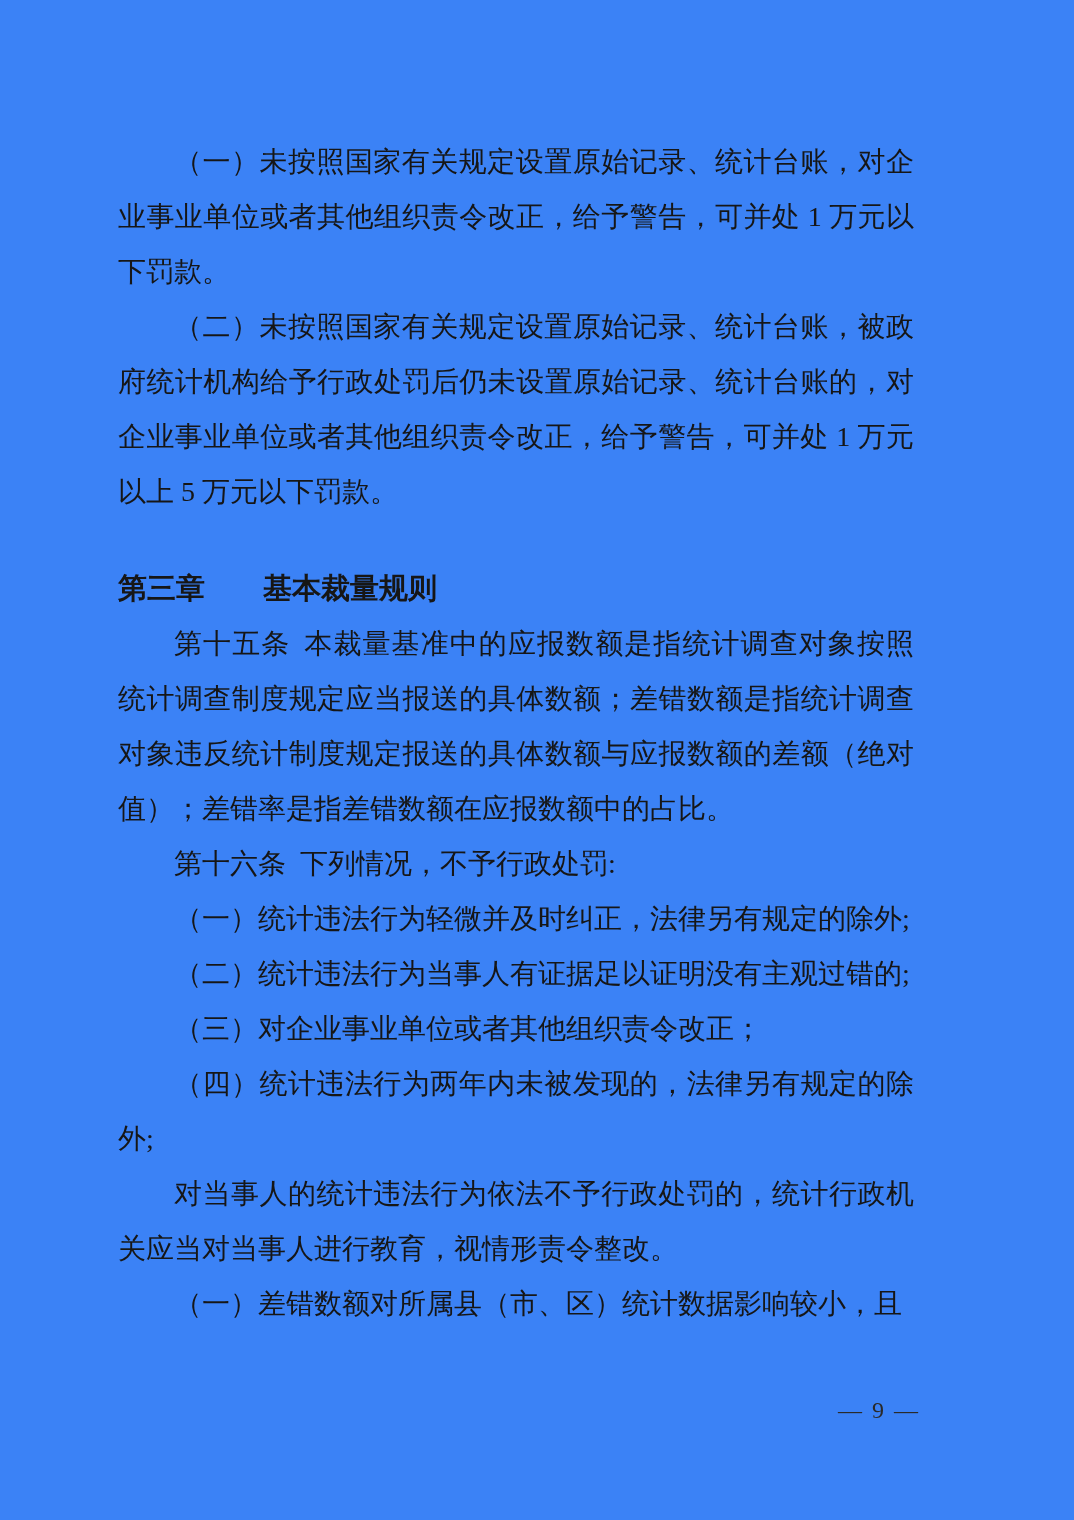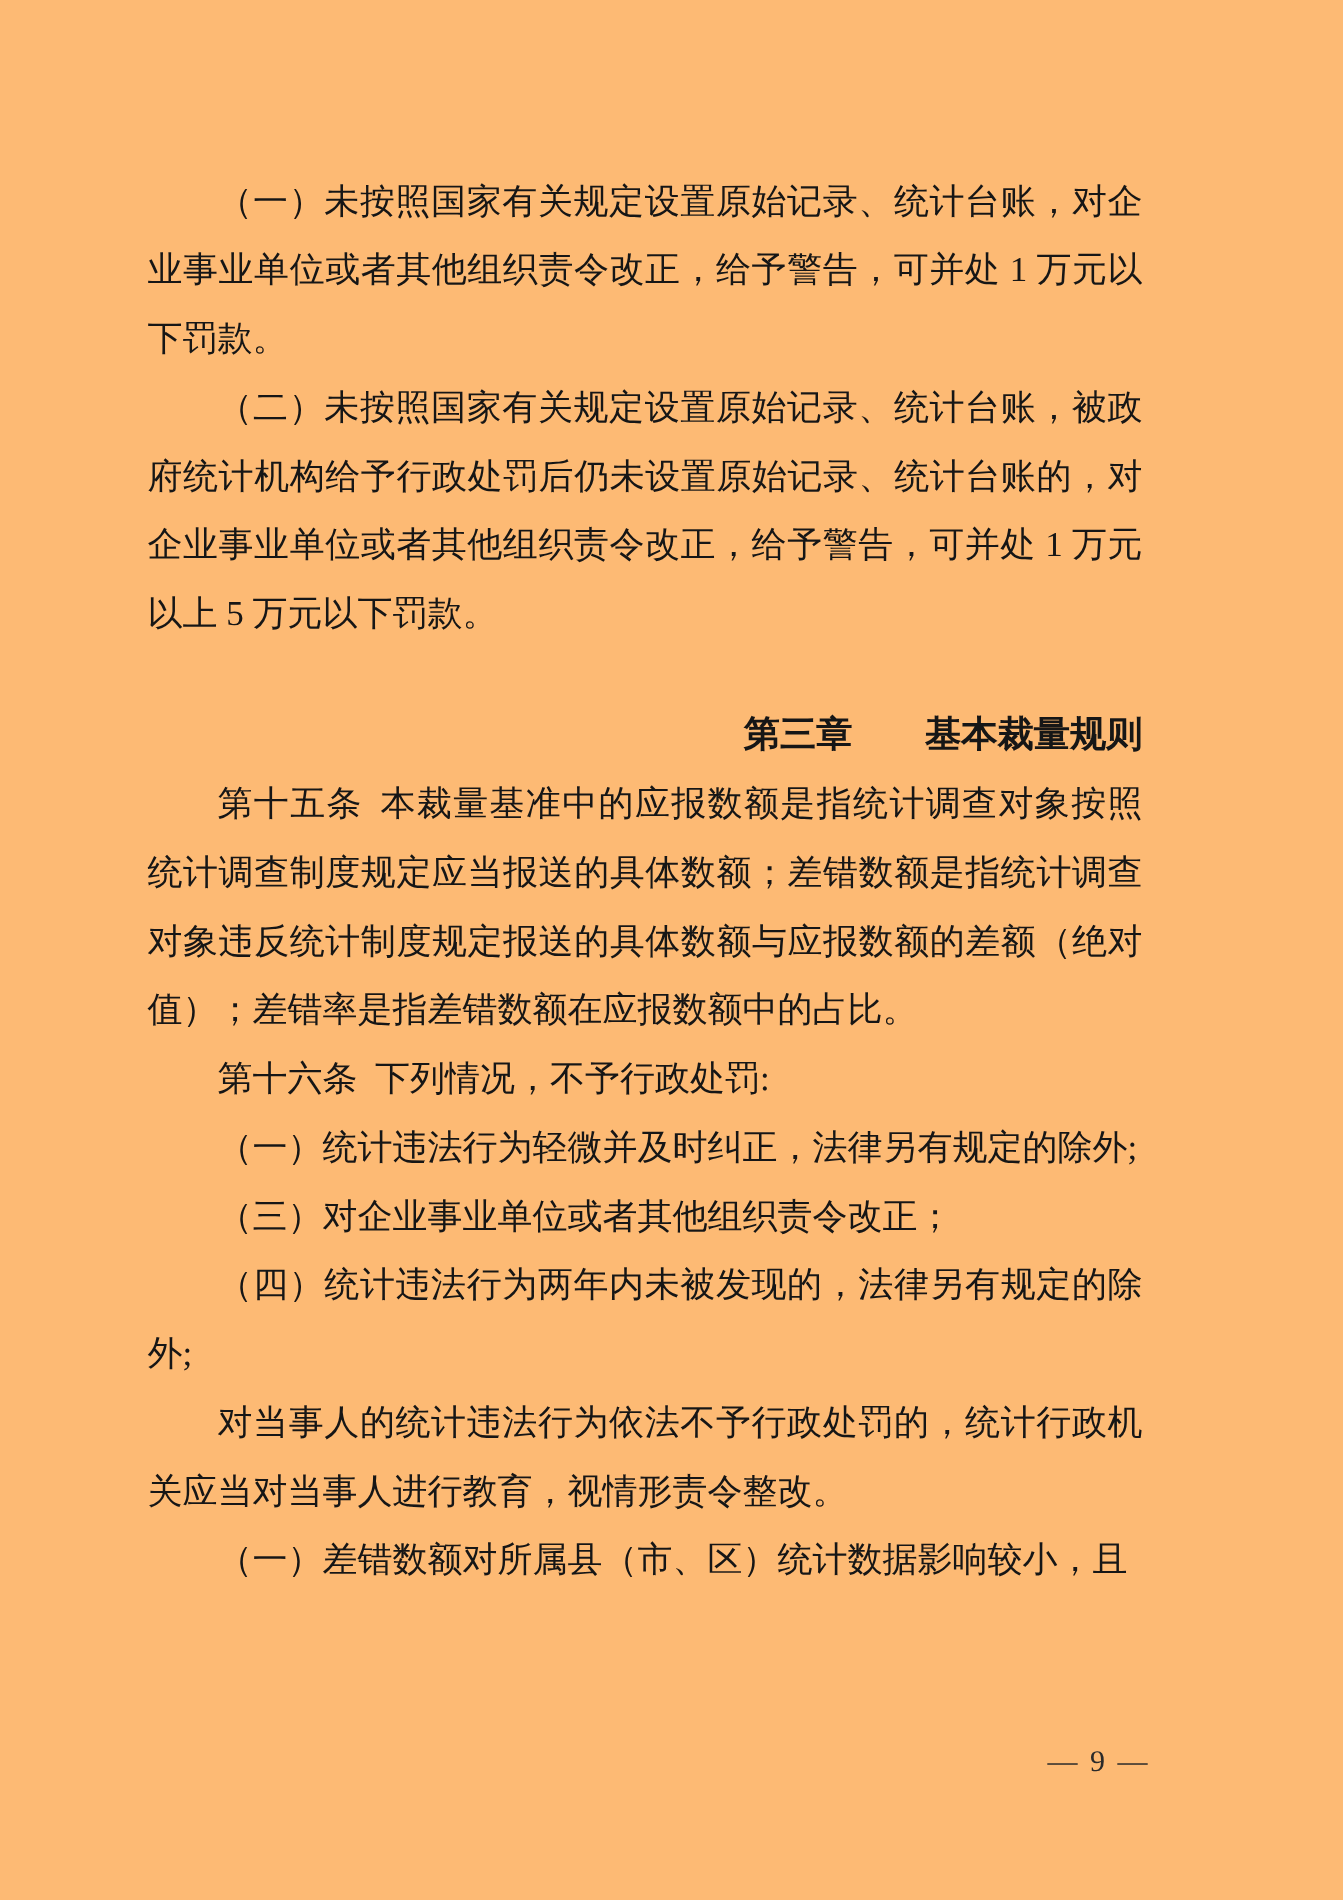--- a/index.html
+++ b/index.html
@@ -4,21 +4,21 @@
 <style>
   html, body {
     margin: 0;
     padding: 0;
     background: #ffffff;
   }
   .page {
     position: relative;
     width: 1074px;
     height: 1520px;
-    background: #fdba74;
+    background: #3b82f6;
     box-sizing: border-box;
     padding: 134px 160px 0 118px;
     overflow: hidden;
     font-family: "Liberation Serif", "DejaVu Serif", serif;
     color: #161616;
   }
   .doc-body {
     width: 796px;
   }
   p.para {
@@ -28,21 +28,21 @@
     text-indent: 56px;
     text-align: justify;
     letter-spacing: 0;
     word-break: break-all;
   }
   p.chapter {
     margin: 42px 0 0 0;
     font-size: 29px;
     line-height: 55px;
     font-weight: bold;
-    text-align: right;
+    text-align: left;
     text-indent: 0;
   }
   b.lead {
     font-weight: normal;
     margin-right: 14px;
   }
   .page-number {
     position: absolute;
     top: 1392px;
     right: 154px;
@@ -57,19 +57,20 @@
 <body>
 
 <main class="page">
   <div class="doc-body">
       <p class="para">（一）未按照国家有关规定设置原始记录、统计台账，对企业事业单位或者其他组织责令改正，给予警告，可并处 1 万元以下罚款。</p>
       <p class="para">（二）未按照国家有关规定设置原始记录、统计台账，被政府统计机构给予行政处罚后仍未设置原始记录、统计台账的，对企业事业单位或者其他组织责令改正，给予警告，可并处 1 万元以上 5 万元以下罚款。</p>
       <p class="chapter">第三章　　基本裁量规则</p>
       <p class="para"><b class="lead">第十五条</b>本裁量基准中的应报数额是指统计调查对象按照统计调查制度规定应当报送的具体数额；差错数额是指统计调查对象违反统计制度规定报送的具体数额与应报数额的差额（绝对值）；差错率是指差错数额在应报数额中的占比。</p>
       <p class="para"><b class="lead">第十六条</b>下列情况，不予行政处罚:</p>
       <p class="para">（一）统计违法行为轻微并及时纠正，法律另有规定的除外;</p>
+      <p class="para">（二）统计违法行为当事人有证据足以证明没有主观过错的;</p>
       <p class="para">（三）对企业事业单位或者其他组织责令改正；</p>
       <p class="para">（四）统计违法行为两年内未被发现的，法律另有规定的除外;</p>
       <p class="para">对当事人的统计违法行为依法不予行政处罚的，统计行政机关应当对当事人进行教育，视情形责令整改。</p>
       <p class="para">（一）差错数额对所属县（市、区）统计数据影响较小，且</p>
     </div>
   <div class="page-number">— 9 —</div>
 </main>
 
 </body></html>

